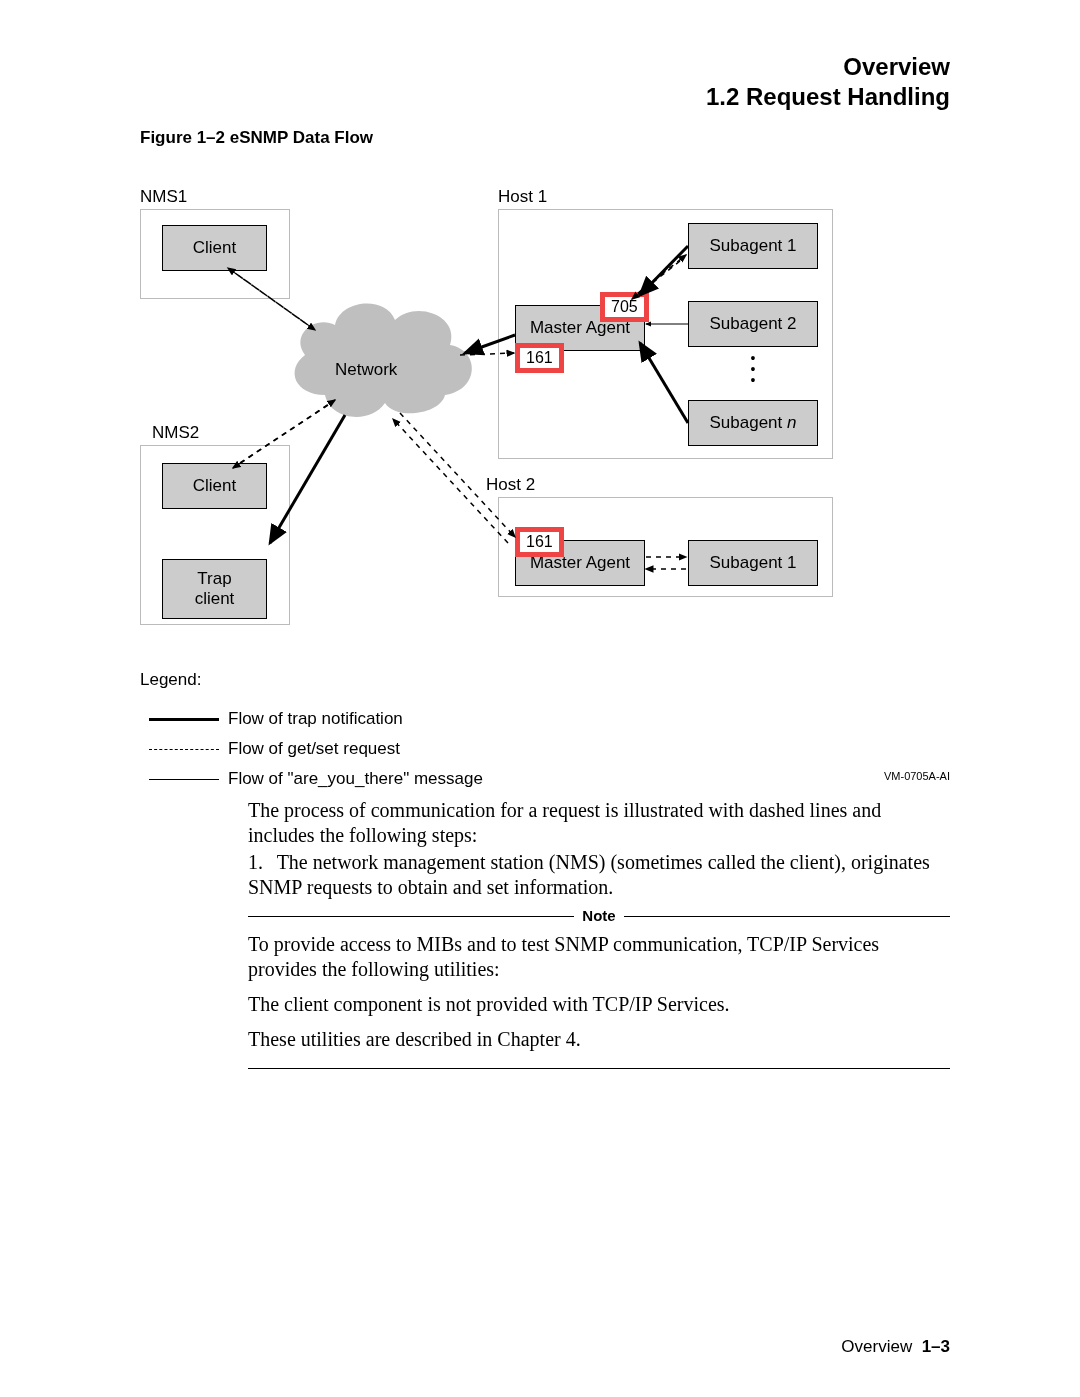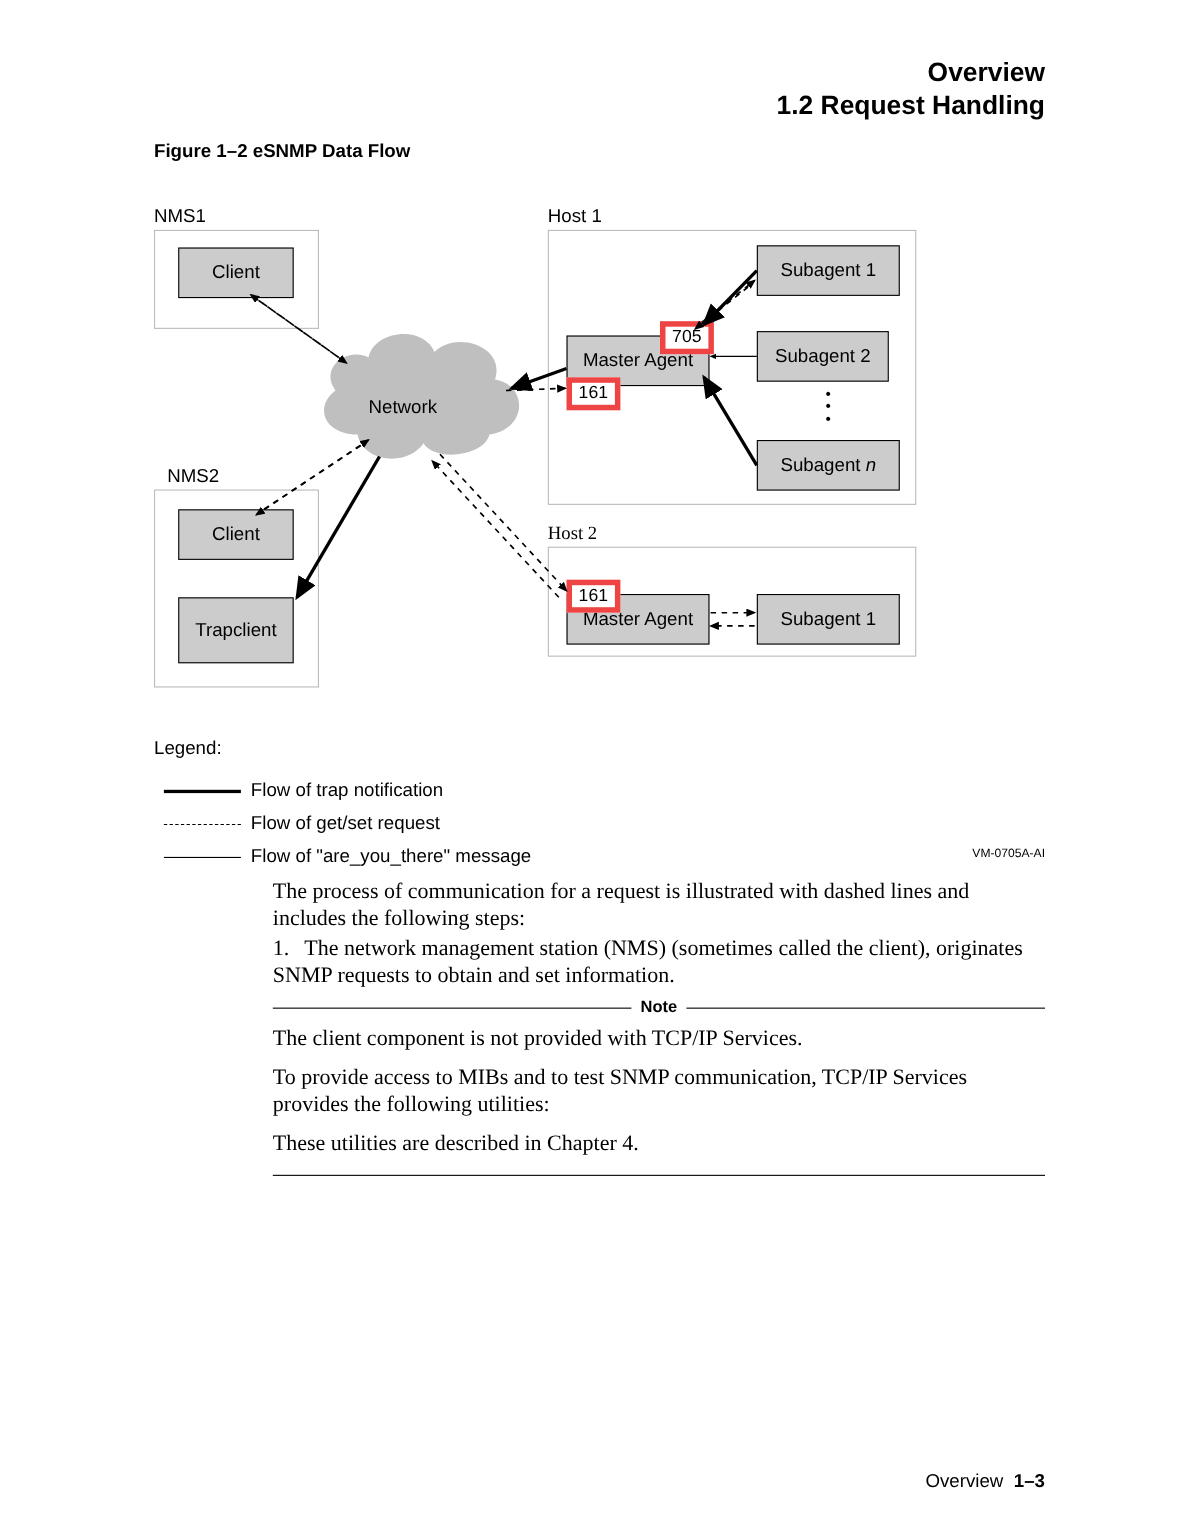--- a/index.html
+++ b/index.html
@@ -149,21 +149,21 @@
     <div class="dframe" style="left:0; top:34px; width:150px; height:90px;"></div>
     <div class="dbox" style="left:22px; top:50px; width:105px; height:46px;">
       <span>Client</span>
     </div>
 
     <div class="dlabel" style="left:12px; top:248px;">NMS2</div>
     <div class="dframe" style="left:0; top:270px; width:150px; height:180px;"></div>
     <div class="dbox" style="left:22px; top:288px; width:105px; height:46px;">
       <span>Client</span>
     </div>
-    <div class="dbox" style="left:22px; top:368px; width:105px; height:60px; flex-direction:row; line-height:1.15;">
+    <div class="dbox" style="left:22px; top:384px; width:105px; height:60px; flex-direction:column; line-height:1.15;">
       <span>Trap</span>
       <span>client</span>
     </div>
 
     <svg class="cloud" style="left:135px; top:110px; width:210px; height:150px;" viewBox="0 0 210 150">
       <path d="M50,110 C20,110 10,85 30,70 C15,50 40,30 60,40 C65,15 110,10 120,35 C140,15 185,30 175,60 C205,65 205,105 170,110 C165,130 120,135 110,118 C95,140 55,135 50,110 Z" fill="#bfbfbf" stroke="none"></path>
     </svg>
     <div class="dlabel" style="left:195px; top:185px;">Network</div>
 
     <div class="dlabel" style="left:358px; top:12px;">Host 1</div>
@@ -171,29 +171,29 @@
 
     <div class="dbox" style="left:375px; top:130px; width:130px; height:46px;">
       <span>Master Agent</span>
     </div>
     <div class="portbox" style="left:460px; top:117px;">705</div>
     <div class="portbox" style="left:375px; top:168px;">161</div>
 
     <div class="dbox" style="left:548px; top:48px; width:130px; height:46px;">
       <span>Subagent 1</span>
     </div>
-    <div class="dbox" style="left:548px; top:126px; width:120px; height:46px;justify-content:center;">
+    <div class="dbox" style="left:548px; top:126px; width:130px; height:46px;justify-content:center;">
       <span>Subagent 2</span>
     </div>
     <div class="dots3" style="left:608px; top:178px;">•<br>•<br>•</div>
     <div class="dbox" style="left:548px; top:225px; width:130px; height:46px; font-style:normal;">
       <span>Subagent <i>n</i></span>
     </div>
 
-    <div class="dlabel" style="left:358px; top:300px;font-family:Liberation Serif, serif;">Host 2</div>
+    <div class="dlabel" style="left:346px; top:300px;">Host 2</div>
     <div class="dframe" style="left:358px; top:322px; width:335px; height:100px;"></div>
 
     <div class="dbox" style="left:375px; top:365px; width:130px; height:46px;">
       <span>Master Agent</span>
     </div>
     <div class="portbox" style="left:375px; top:352px;">161</div>
 
     <div class="dbox" style="left:548px; top:365px; width:130px; height:46px;">
       <span>Subagent 1</span>
     </div>
@@ -267,22 +267,22 @@
     <span class="num">1.</span>
     <span>The network management station (NMS) (sometimes called the client), originates SNMP requests to obtain and set information.</span>
   </div>
 
   <div class="body-text note-block">
     <div class="note-head">
       <div class="rule"></div>
       <div class="lbl">Note</div>
       <div class="rule"></div>
     </div>
+    <div class="note-p">To provide access to MIBs and to test SNMP communication, TCP/IP Services provides the following utilities:</div>
     <div class="note-p">The client component is not provided with TCP/IP Services.</div>
-    <div class="note-p">To provide access to MIBs and to test SNMP communication, TCP/IP Services provides the following utilities:</div>
     <div class="note-p">These utilities are described in Chapter 4.</div>
     <div class="note-end-rule"></div>
   </div>
 
   <div class="footer">
     <span>Overview</span>&nbsp;&nbsp;<b>1–3</b>
   </div>
 
 </div>
 

